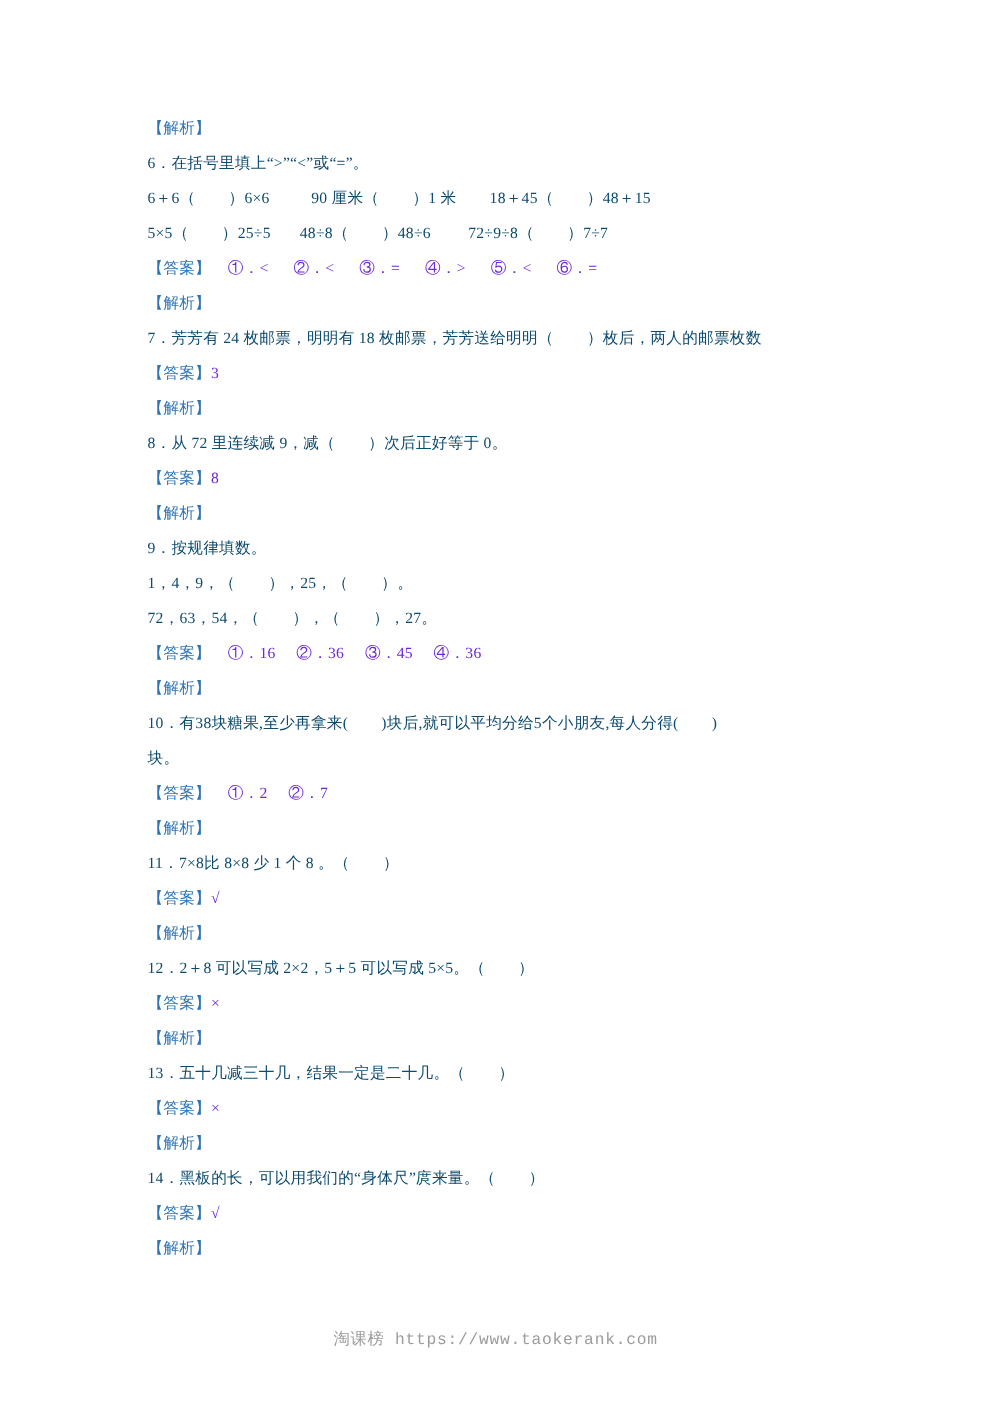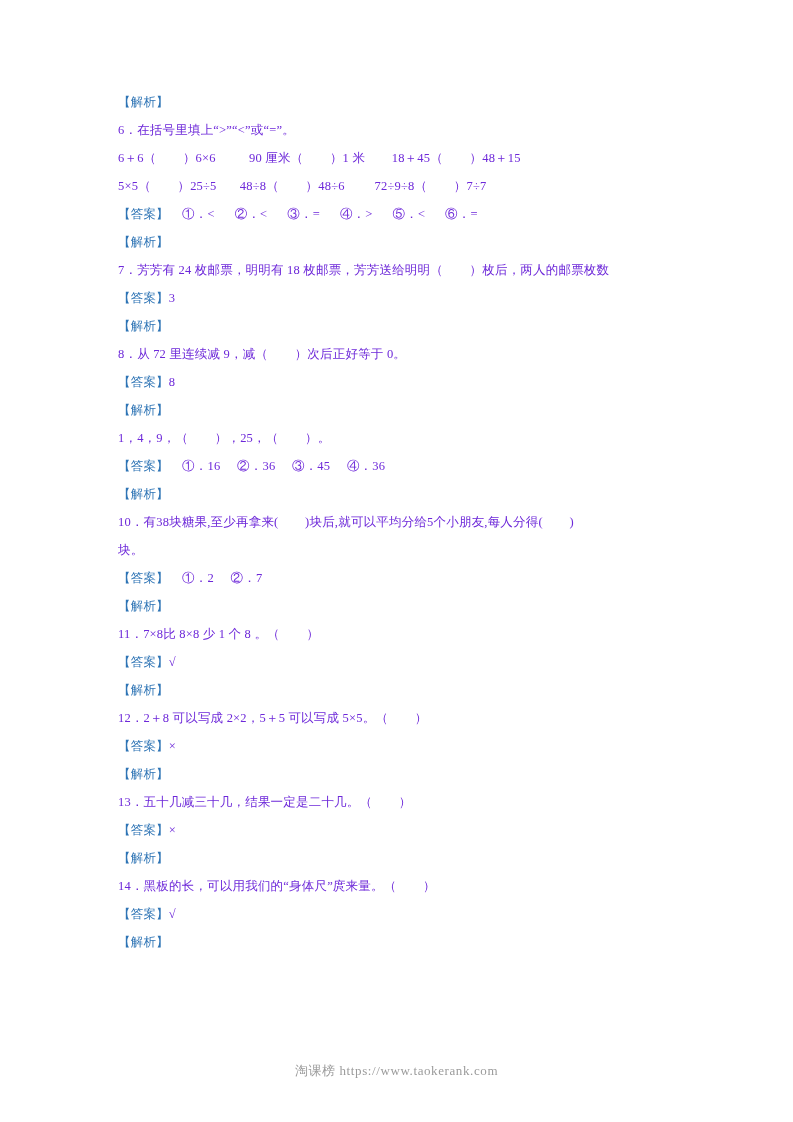--- a/index.html
+++ b/index.html
@@ -33,52 +33,54 @@
     white-space: pre;
     letter-spacing: 0.2px;
   }
   .tag {
     color: #2e74b5;
   }
   .ans-body {
     color: #6d28d9;
   }
   .q {
-    color: #6d28d9;
+    color: #0c4a6e;
   }
   .watermark {
     position: absolute;
     left: 0;
     top: 1062px;
     width: 793px;
     text-align: center;
     font-size: 13px;
     color: #9b9b9b;
-    font-family: Liberation Serif, serif;
+    font-family: Liberation Mono, monospace;
     letter-spacing: 0.6px;
   }
 </style>
 </head>
 <body>
 
 <div class="page">
   <div class="content" id="body-lines">
       <div class="line"><span class="tag">【解析】</span></div>
       <div class="line"><span class="q">6．在括号里填上“&gt;”“&lt;”或“=”。</span></div>
       <div class="line"><span class="q">6＋6（        ）6×6          90 厘米（        ）1 米        18＋45（        ）48＋15</span></div>
       <div class="line"><span class="q">5×5（        ）25÷5       48÷8（        ）48÷6         72÷9÷8（        ）7÷7</span></div>
       <div class="line"><span class="tag">【答案】</span><span class="ans-body">    ①．&lt;      ②．&lt;      ③．=      ④．&gt;      ⑤．&lt;      ⑥．=</span></div>
       <div class="line"><span class="tag">【解析】</span></div>
       <div class="line"><span class="q">7．芳芳有 24 枚邮票，明明有 18 枚邮票，芳芳送给明明（        ）枚后，两人的邮票枚数</span></div>
       <div class="line"><span class="tag">【答案】</span><span class="ans-body">3</span></div>
       <div class="line"><span class="tag">【解析】</span></div>
       <div class="line"><span class="q">8．从 72 里连续减 9，减（        ）次后正好等于 0。</span></div>
       <div class="line"><span class="tag">【答案】</span><span class="ans-body">8</span></div>
       <div class="line"><span class="tag">【解析】</span></div>
+      <div class="line"><span class="q">9．按规律填数。</span></div>
       <div class="line"><span class="q">1，4，9，（        ），25，（        ）。</span></div>
+      <div class="line"><span class="q">72，63，54，（        ），（        ），27。</span></div>
       <div class="line"><span class="tag">【答案】</span><span class="ans-body">    ①．16     ②．36     ③．45     ④．36</span></div>
       <div class="line"><span class="tag">【解析】</span></div>
       <div class="line"><span class="q">10．有38块糖果,至少再拿来(        )块后,就可以平均分给5个小朋友,每人分得(        )</span></div>
       <div class="line"><span class="q">块。</span></div>
       <div class="line"><span class="tag">【答案】</span><span class="ans-body">    ①．2     ②．7</span></div>
       <div class="line"><span class="tag">【解析】</span></div>
       <div class="line"><span class="q">11．7×8比 8×8 少 1 个 8 。（        ）</span></div>
       <div class="line"><span class="tag">【答案】</span><span class="ans-body">√</span></div>
       <div class="line"><span class="tag">【解析】</span></div>
       <div class="line"><span class="q">12．2＋8 可以写成 2×2，5＋5 可以写成 5×5。（        ）</span></div>

